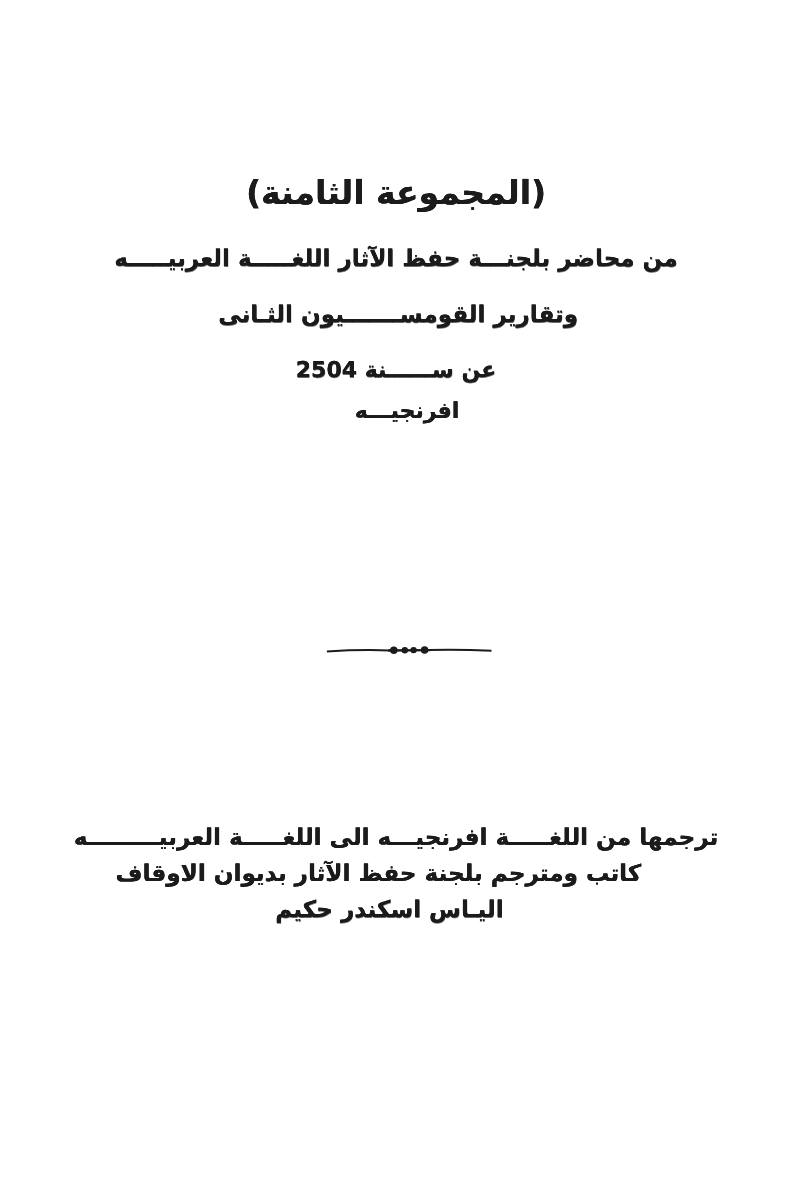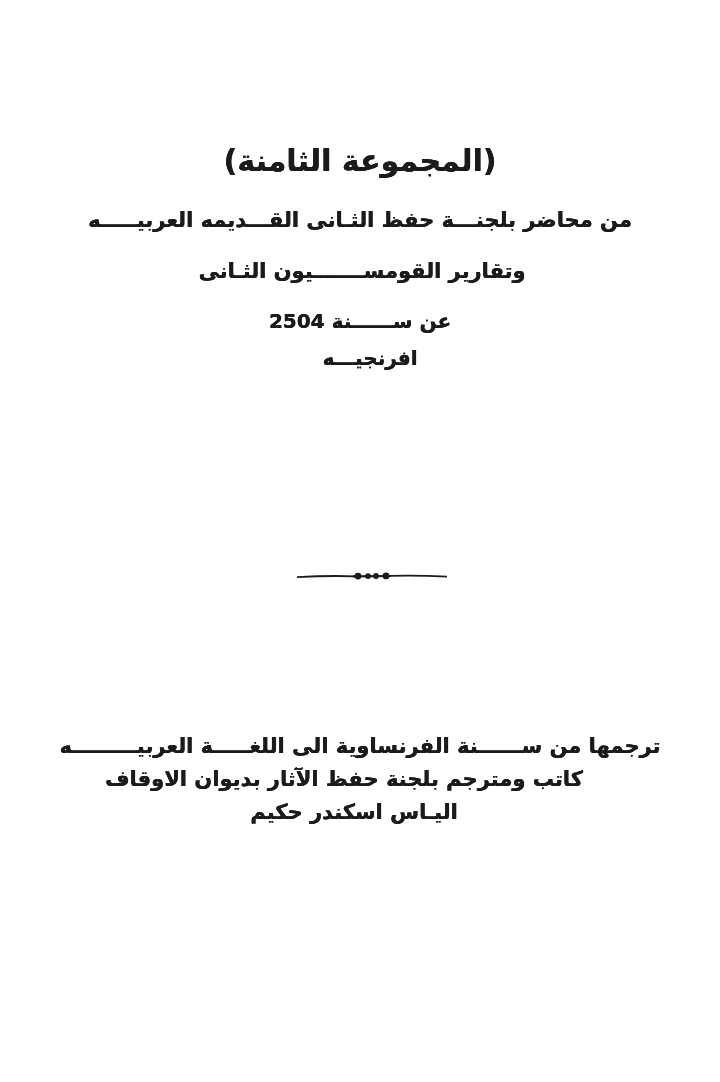--- a/index.html
+++ b/index.html
@@ -4,21 +4,21 @@
 <style>
   html, body {
     margin: 0;
     padding: 0;
     background: #ffffff;
   }
   .page {
     position: relative;
     width: 720px;
     height: 1013px;
-    margin: 1px auto;
+    margin: 16px auto;
     background: #ffffff;
     overflow: hidden;
     font-family: "DejaVu Sans", sans-serif;
     color: #1b1b1b;
   }
   .line {
     position: absolute;
     left: 0;
     right: 0;
     text-align: center;
@@ -48,37 +48,37 @@
     height: 12px;
   }
 </style>
 </head>
 <body>
 
 <div class="page">
 
   <div class="line title-line">(المجموعة الثامنة)</div>
 
-  <div class="line source-line">من محاضر بلجنـــة حفظ الثـانى القـــديمه العربيـــــه</div>
+  <div class="line source-line">من محاضر بلجنـــة حفظ الآثار اللغـــــة العربيـــــه</div>
 
   <div class="line reports-line">وتقارير القومســـــــيون الثـانى</div>
 
   <div class="line year-line">عن ســــــنة 2504</div>
 
   <div class="line calendar-line">افرنجيـــه</div>
 
   <svg class="divider" viewBox="0 0 150 12" aria-hidden="true">
     <path d="M0 7.2 Q30 5.4 58 6.3" stroke="#1b1b1b" stroke-width="1.8" fill="none"></path>
     <line x1="56" y1="6.4" x2="94" y2="6" stroke="#1b1b1b" stroke-width="2.2"></line>
     <path d="M92 5.9 Q121 5.2 150 6.6" stroke="#1b1b1b" stroke-width="1.8" fill="none"></path>
     <circle cx="61" cy="6.1" r="3.4" fill="#1b1b1b"></circle>
     <circle cx="71" cy="6.1" r="2.9" fill="#1b1b1b"></circle>
     <circle cx="79" cy="6.0" r="2.9" fill="#1b1b1b"></circle>
     <circle cx="89" cy="5.9" r="3.4" fill="#1b1b1b"></circle>
   </svg>
 
-  <div class="line f-line1">ترجمها من ســــــنة الفرنساوية الى اللغـــــة العربيـــــــــه</div>
+  <div class="line f-line1">ترجمها من اللغـــــة افرنجيـــه الى اللغـــــة العربيـــــــــه</div>
 
   <div class="line f-line2">كاتب ومترجم بلجنة حفظ الآثار بديوان الاوقاف</div>
 
   <div class="line f-line3">اليـاس اسكندر حكيم</div>
 
 </div>
 
 </body></html>

